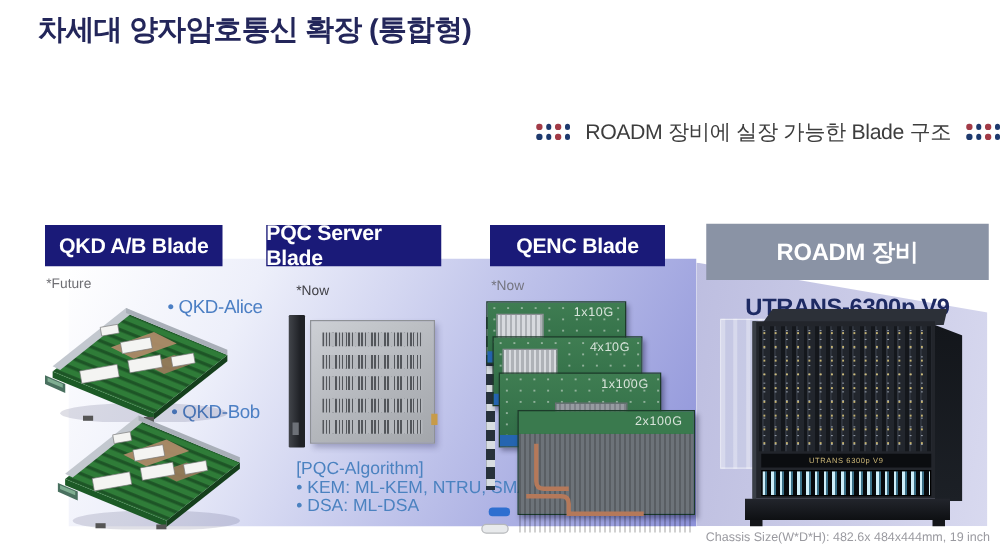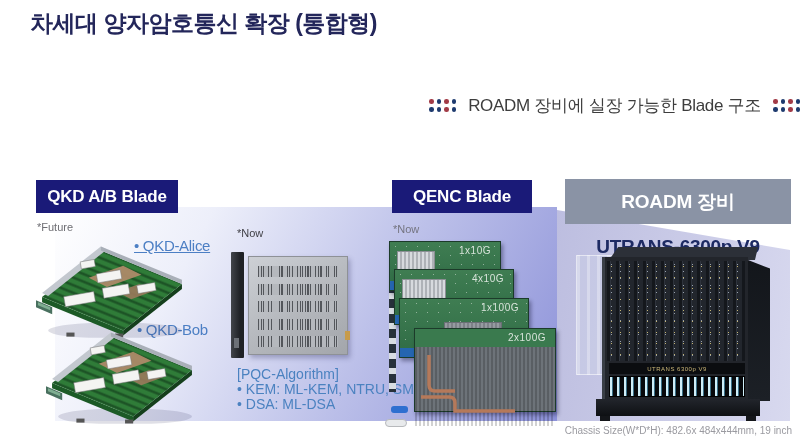--- a/index.html
+++ b/index.html
@@ -33,21 +33,21 @@
   .hdr-pqc  { left:213px; top:180px; width:140px; }
   .hdr-qenc { left:392px; top:180px; width:140px; }
   .hdr-roadm{ left:565px; top:179px; width:226px; height:45px; background:#8a93a5; font-size:19px; }
 
   .status { position:absolute; font-size:11px; color:#5d5d66;text-align:center; }
   .st-qkd  { left:37px;  top:221px; color:#6e6e73; }
   .st-pqc  { left:237px; top:227px; color:#3f3f45; }
   .st-qenc { left:393px; top:223px; color:#74747f; }
 
   .bullet-label { position:absolute; color:#4c7fc4; font-size:15px; letter-spacing:-0.3px; }
-  .bl-alice { left:134px; top:237px;text-decoration:underline; }
+  .bl-alice { left:134px; top:237px; }
   .bl-bob   { left:137px; top:321px; }
 
   .qkd-board { position:absolute; width:152px; height:97px; }
   .board-1 { left:36px; top:241px; }
   .board-2 { left:46px; top:327px; }
 
   
   .pqc-thincard { position:absolute; left:231px; top:252px; width:13px; height:106px;
                   background:linear-gradient(90deg,#42454b,#1f2126 70%); border-radius:1px; }
   .pqc-thincard::after { content:""; position:absolute; left:3px; bottom:10px; width:5px; height:10px; background:#6d7178; }
@@ -148,20 +148,21 @@
         <span class="dot" style="background: rgb(162, 59, 71);"></span>
         <span class="dot" style="background: rgb(30, 58, 110);"></span>
         <span class="dot" style="background: rgb(30, 58, 110);"></span>
       </span>
   </div>
 
   <div class="panel"></div>
   <div class="funnel"></div>
 
   <div class="hdr hdr-qkd">QKD A/B Blade</div>
+  <div class="hdr hdr-pqc">PQC Server Blade</div>
   <div class="hdr hdr-qenc">QENC Blade</div>
   <div class="hdr hdr-roadm">ROADM 장비</div>
 
   <div class="status st-qkd">*Future</div>
   <div class="status st-pqc">*Now</div>
   <div class="status st-qenc">*Now</div>
 
   <div class="bullet-label bl-alice">• QKD-Alice</div>
   <div class="bullet-label bl-bob">• QKD-Bob</div>
 

